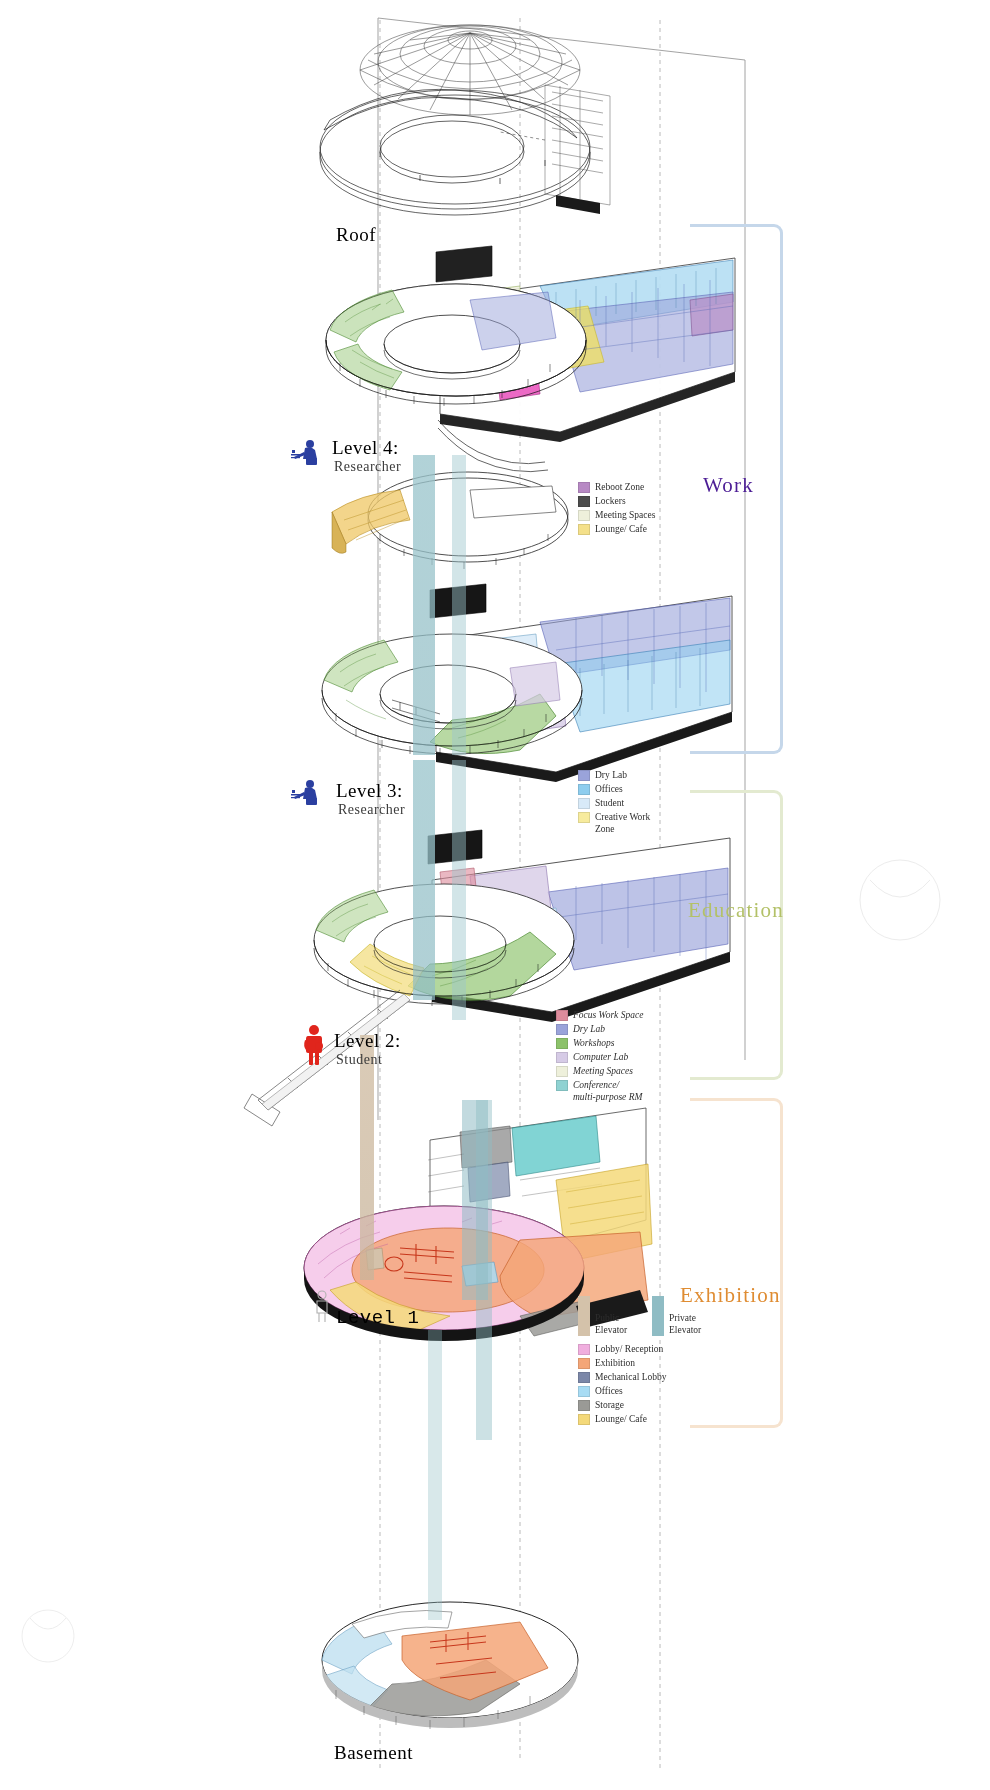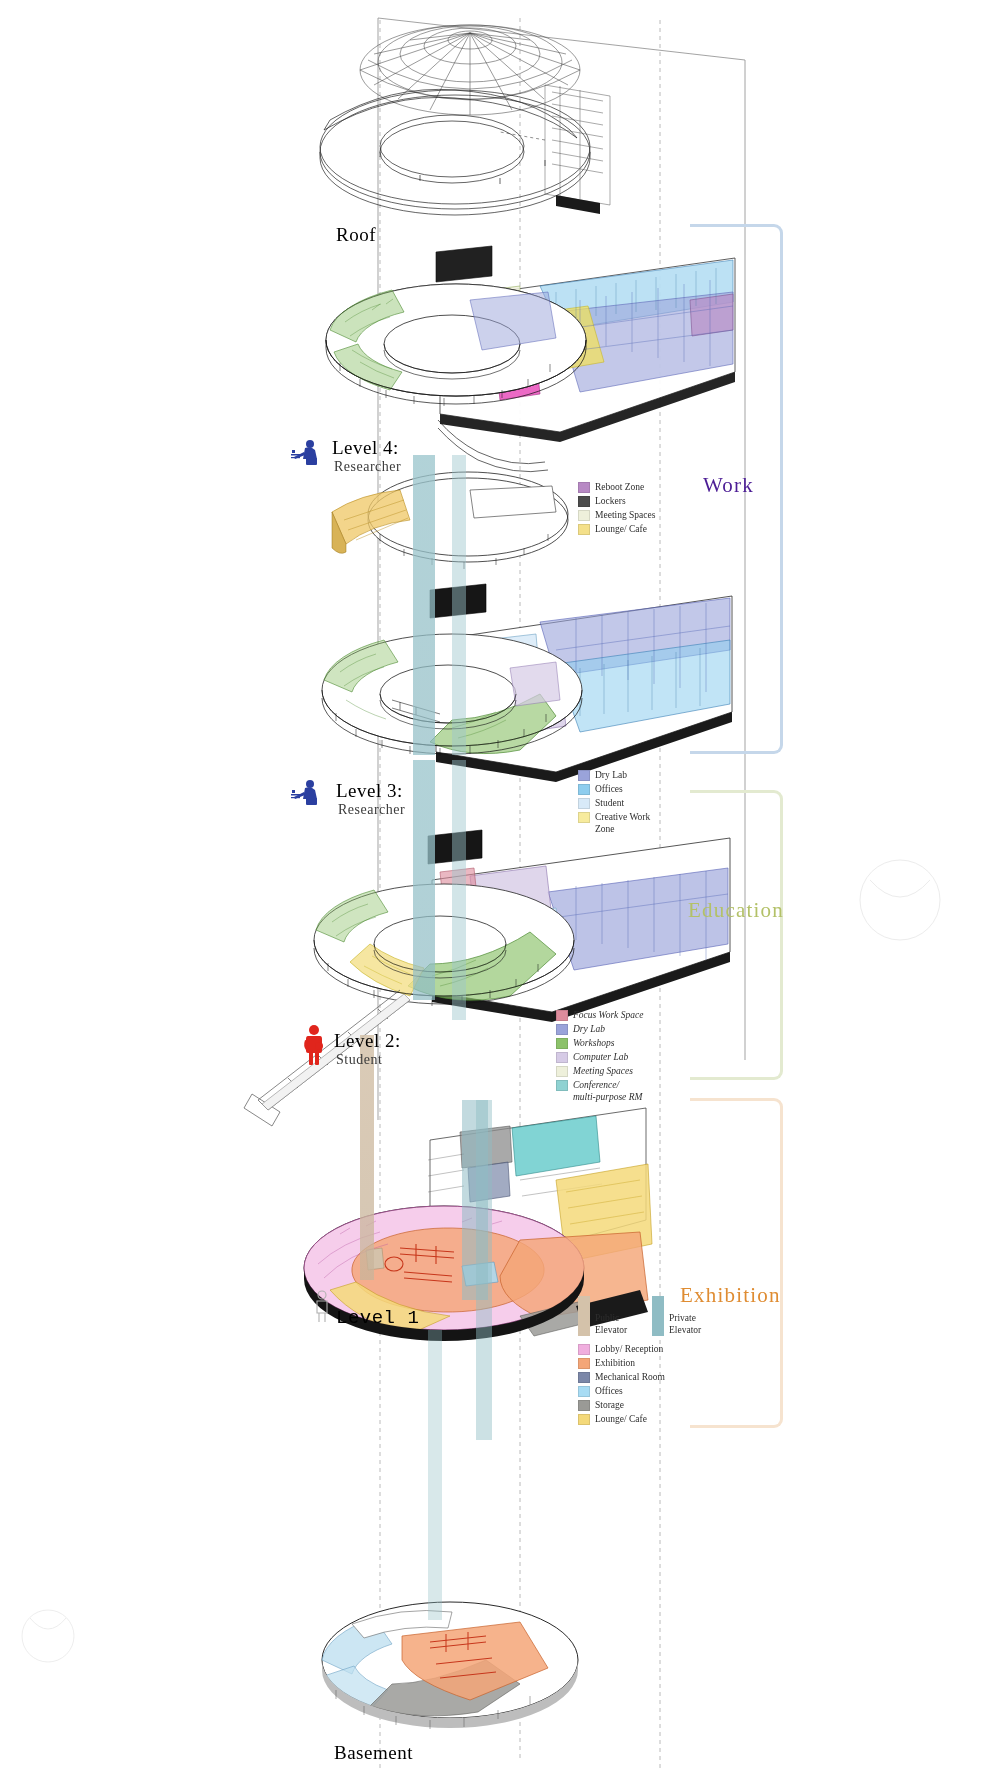--- a/index.html
+++ b/index.html
@@ -783,21 +783,21 @@
     <div class="lrow">
       <span class="sw" style="background:#f0aede"></span>
       <span class="ltxt">Lobby/ Reception</span>
     </div>
     <div class="lrow">
       <span class="sw" style="background:#f4a678"></span>
       <span class="ltxt">Exhibition</span>
     </div>
     <div class="lrow">
       <span class="sw" style="background:#7b87a8"></span>
-      <span class="ltxt">Mechanical Room</span>
+      <span class="ltxt">Mechanical Lobby</span>
     </div>
     <div class="lrow">
       <span class="sw" style="background:#a8dcf4"></span>
       <span class="ltxt">Offices</span>
     </div>
     <div class="lrow">
       <span class="sw" style="background:#9a9a96"></span>
       <span class="ltxt">Storage</span>
     </div>
     <div class="lrow">

